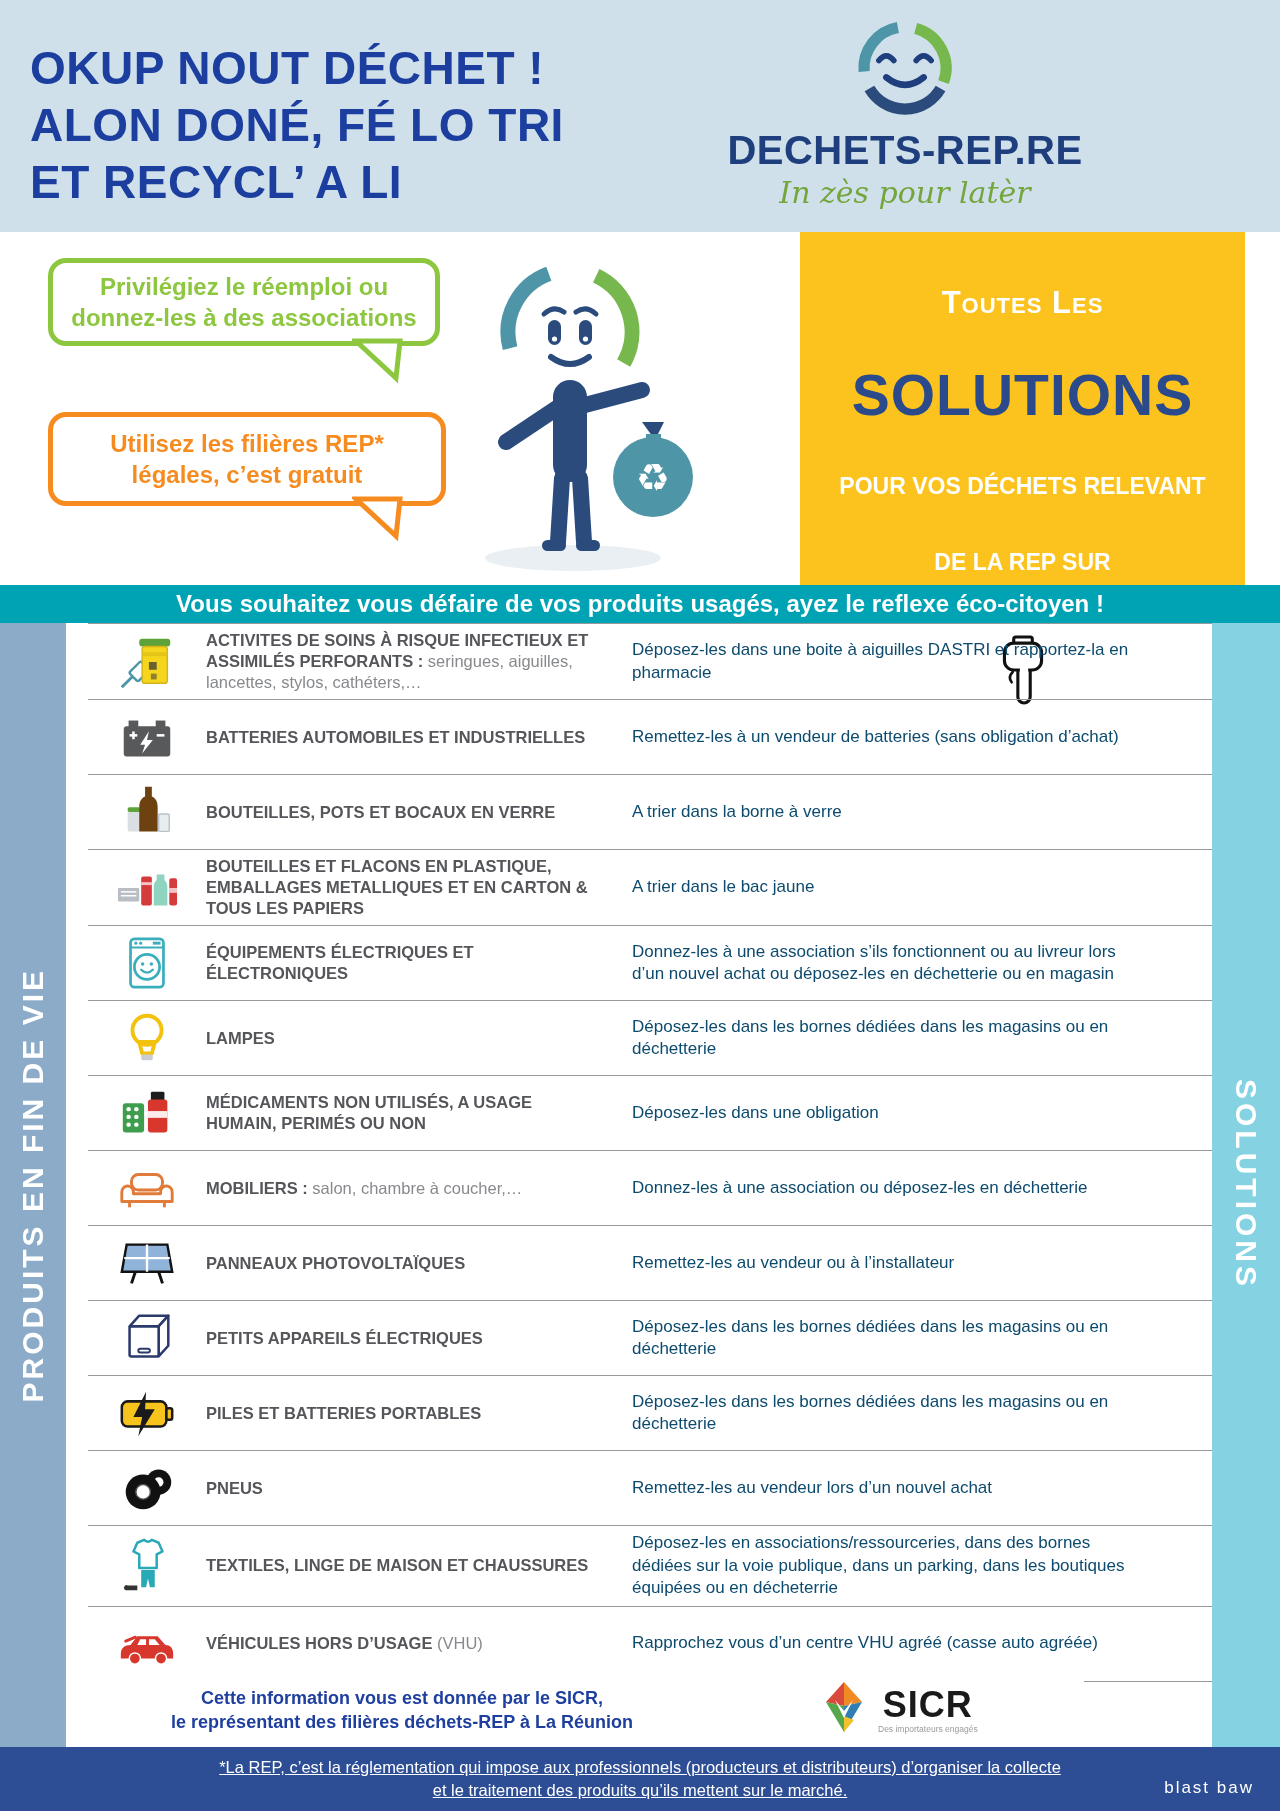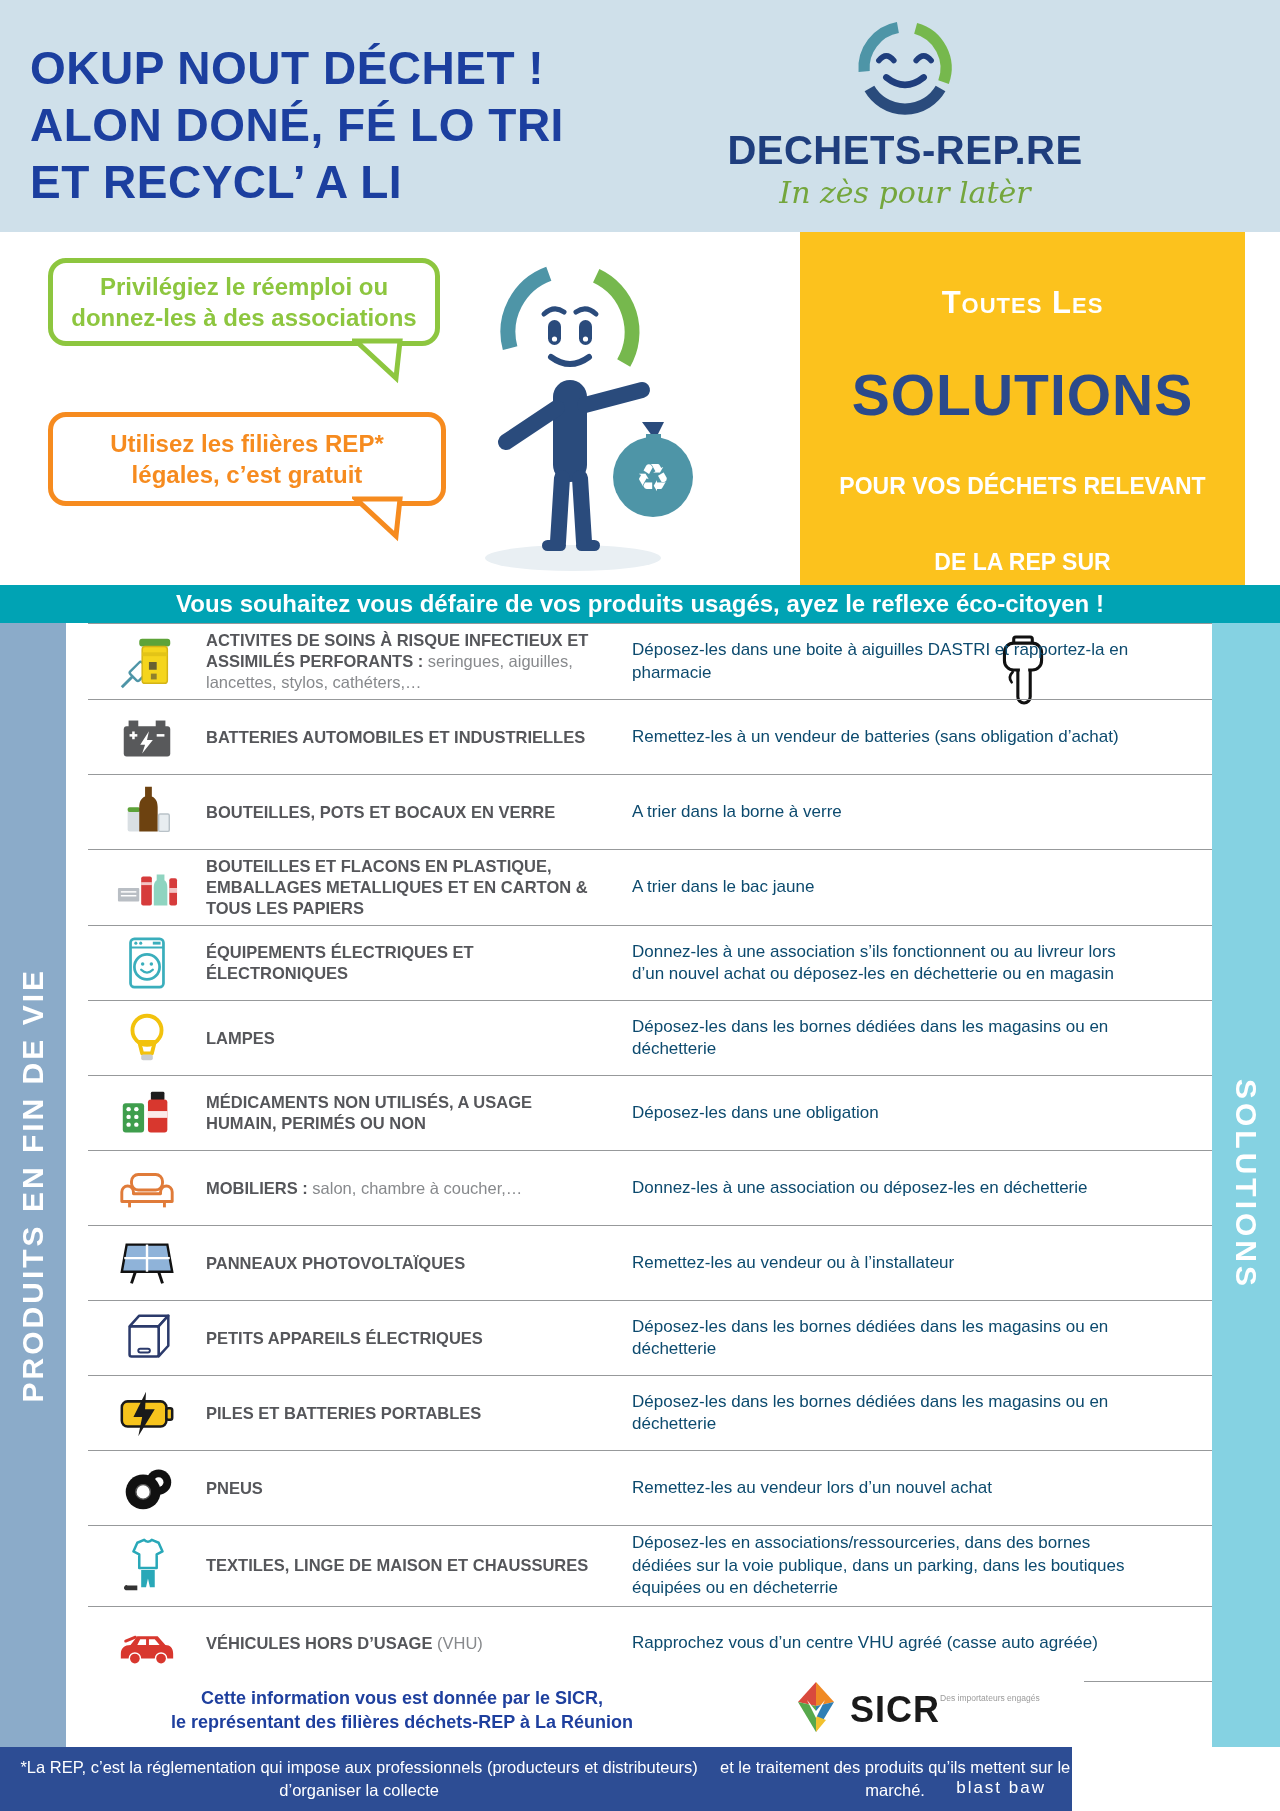--- a/index.html
+++ b/index.html
@@ -44,32 +44,32 @@
          box-sizing:border-box;padding-left:22px;}
   .row{display:flex;align-items:center;border-top:1.5px solid #97999b;padding:6px 0;}
   .table-end{border-top:1.5px solid #97999b;height:0;}
   .cell-icon{flex:0 0 118px;display:flex;align-items:center;justify-content:center;}
   .cell-product{flex:0 0 400px;font-size:16.5px;line-height:21px;color:#55565a;}
   .cell-product .b{font-weight:bold;}
   .cell-product .n{color:#87898c;}
   .cell-solution{margin-left:26px;width:505px;font-size:17px;line-height:22.5px;color:#0c4a6e;}
   
   .credit{position:absolute;left:66px;top:1673px;width:1018px;height:74px;background:#fff;
-          display:flex;align-items:center;}
+          display:flex;align-items:center;gap:28px;}
   .credit-text{margin-left:96px;width:480px;text-align:center;font-weight:bold;color:#1e3f9e;
                font-size:18px;line-height:24px;}
   .credit-text span{display:block;}
   .credit-logo{margin-left:150px;display:flex;align-items:center;gap:10px;}
-  .sicr-block{display:flex;flex-direction:row;}
+  .sicr-block{display:flex;flex-direction:column;align-items:center;}
   .sicr-name{font-size:36px;font-weight:bold;color:#1a1a1a;letter-spacing:1px;line-height:36px;}
   .sicr-tag{font-size:8.5px;color:#9a9a9a;margin-top:1px;}
   
-  .legal{position:absolute;left:0;top:1747px;width:1072px;height:64px;background:#2d4d94;color:#fff;
-         display:flex;flex-direction:row;align-items:center;justify-content:center;
-         font-size:16.5px;line-height:23px;text-align:center;}
+  .legal{position:absolute;left:0;top:1747px;width:1280px;height:64px;background:#2d4d94;color:#fff;
+         display:flex;flex-direction:column;align-items:center;justify-content:center;
+         font-size:16.5px;line-height:23px;text-align:center;text-decoration:underline;}
   .watermark{position:absolute;right:26px;bottom:12px;font-size:17px;color:#fff;letter-spacing:2px;}
 </style>
 </head>
 <body>
 
 <div class="page">
 
   <div class="header">
     <div class="title">
       <span>OKUP NOUT DÉCHET !</span>

